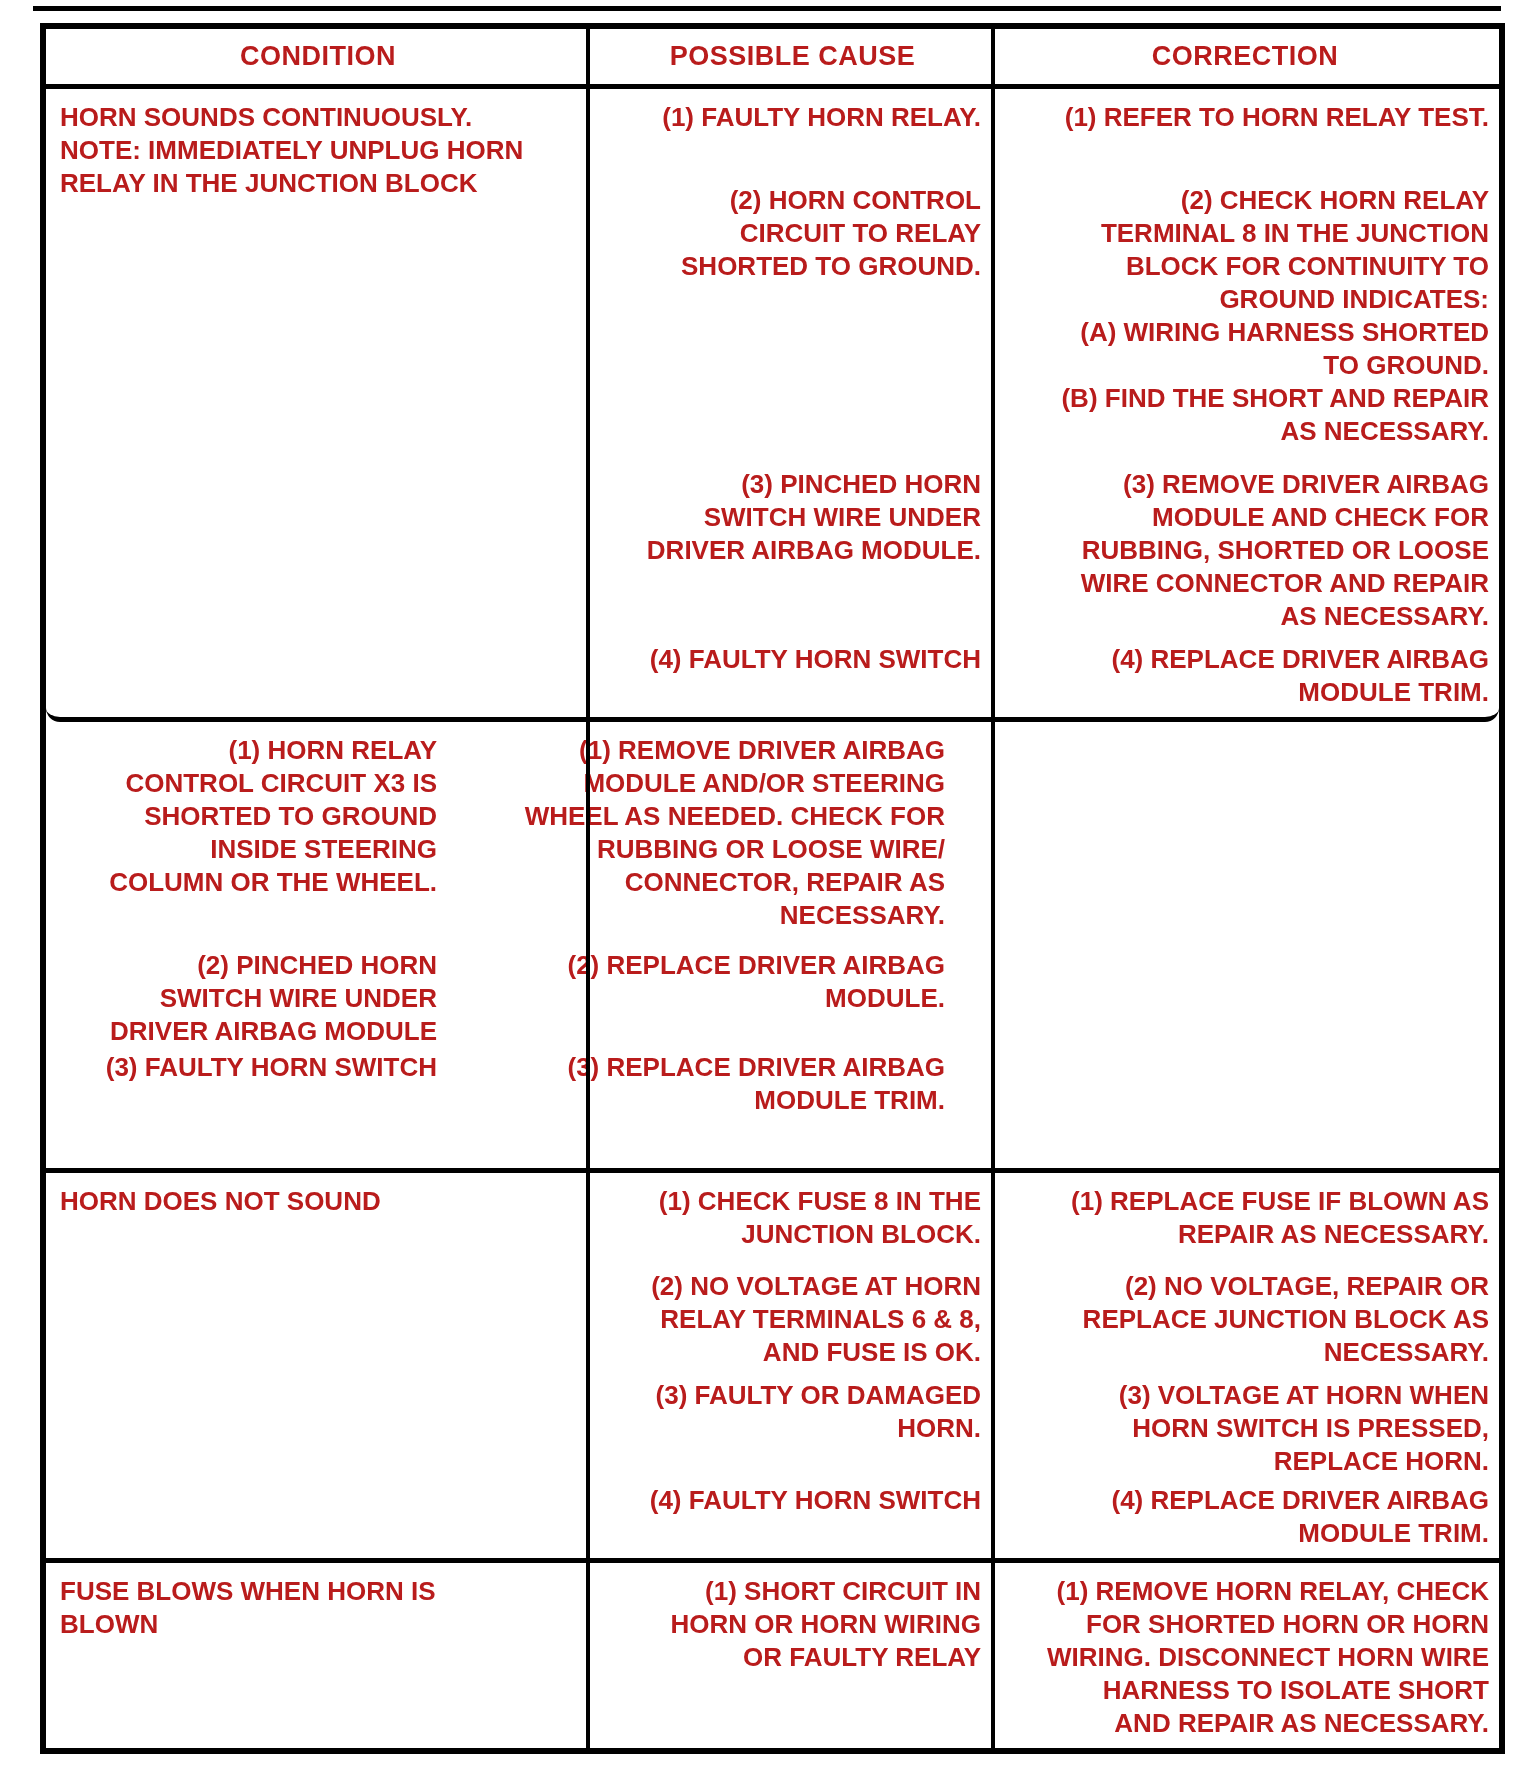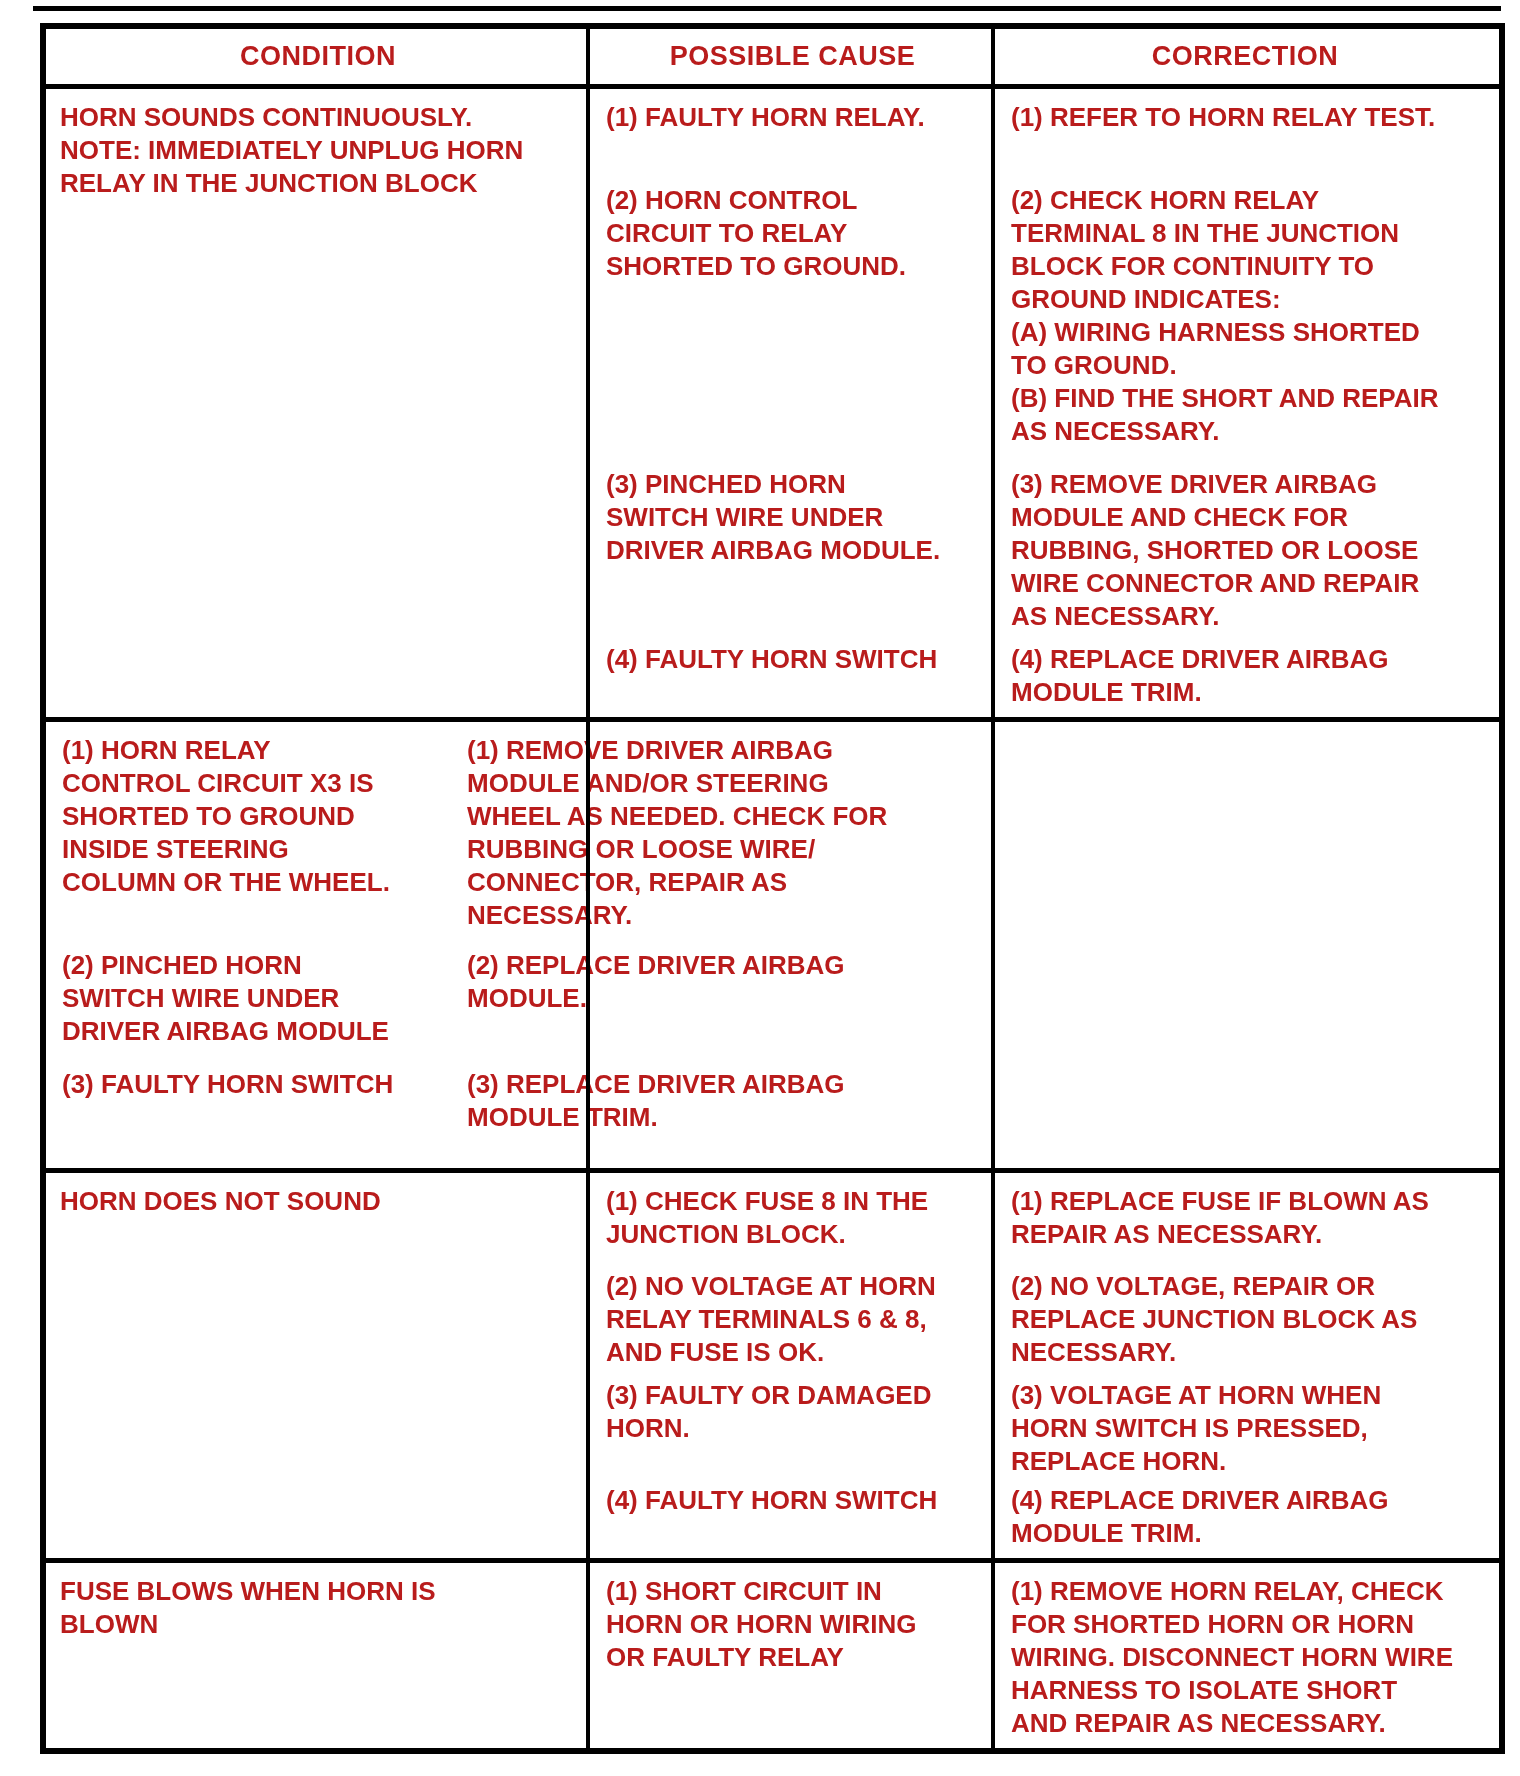--- a/index.html
+++ b/index.html
@@ -41,36 +41,36 @@
   .cond-cell{
     width:544px;box-sizing:border-box;
     padding:12px 18px 10px 14px;
     font-size:26px;font-weight:700;line-height:33px;
     white-space:pre-line;
   }
   .items{
     width:909px;
     padding-top:12px;padding-bottom:8px;
     box-sizing:border-box;
-    display:flex;flex-direction:column;
+    display:flex;flex-direction:column;text-align:right;
   }
   .item{display:flex;}
   .cause-cell{
     width:405px;box-sizing:border-box;
     padding:0 14px 0 16px;
     font-size:26px;font-weight:700;line-height:33px;
     white-space:pre-line;
   }
   .corr-cell{
     width:504px;box-sizing:border-box;
     padding:0 10px 0 16px;
     font-size:26px;font-weight:700;line-height:33px;
     white-space:pre-line;
   }
-  .r1{min-height:628px;}
+  .r1{min-height:628px;border-radius:14px;}
   .r2{min-height:446px;}
   .r3{min-height:378px;}
   .r4{min-height:184px;}
 </style>
 </head>
 <body>
 
 <div class="page">
 
   <div class="top-rule"></div>
@@ -144,21 +144,21 @@
 CONNECTOR, REPAIR AS
 NECESSARY.</div>
         </div>
         <div class="item" style="margin-top:17px">
           <div class="cause-cell">(2) PINCHED HORN
 SWITCH WIRE UNDER
 DRIVER AIRBAG MODULE</div>
           <div class="corr-cell">(2) REPLACE DRIVER AIRBAG
 MODULE.</div>
         </div>
-        <div class="item" style="margin-top:20px">
+        <div class="item" style="margin-top:3px">
           <div class="cause-cell">(3) FAULTY HORN SWITCH</div>
           <div class="corr-cell">(3) REPLACE DRIVER AIRBAG
 MODULE TRIM.</div>
         </div>
       </div>
     </div>
 
     <div class="trow r3">
       <div class="vline v1"></div>
       <div class="vline v2"></div>

